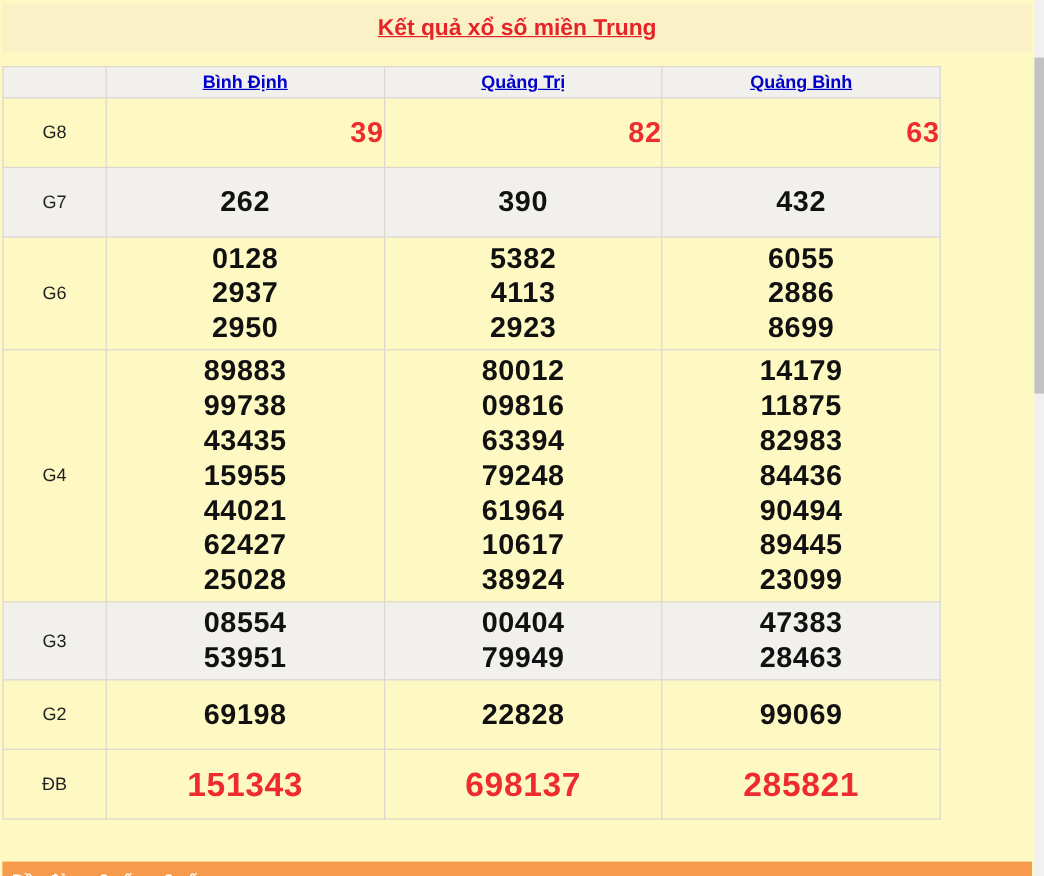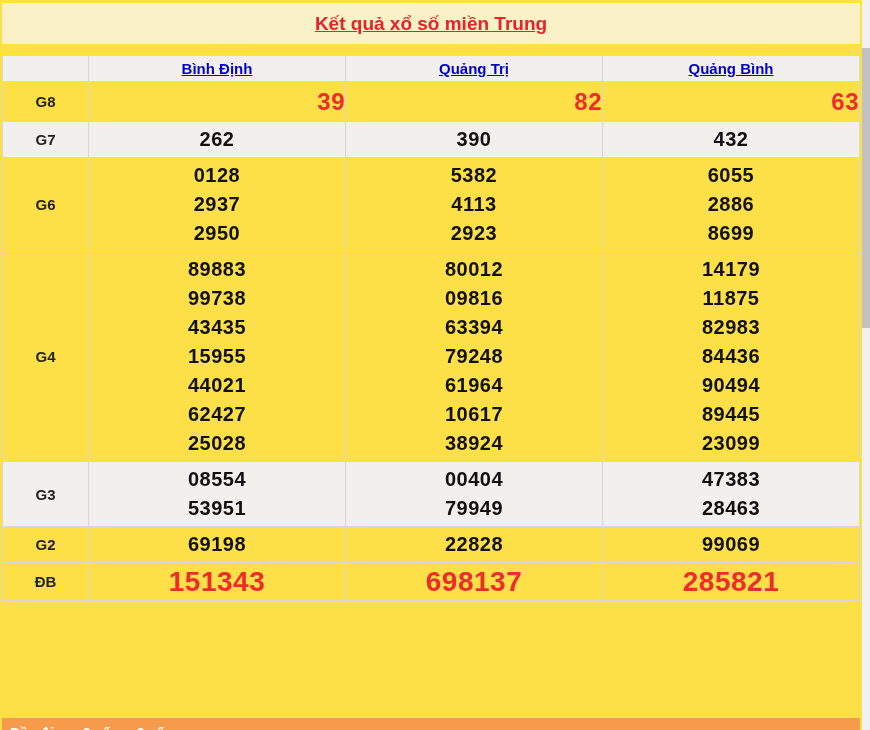--- a/index.html
+++ b/index.html
@@ -1,42 +1,42 @@
 <!DOCTYPE html>
 <html><head>
 <meta charset="utf-8">
 <style>
   html,body { margin:0; padding:0; background:#ffffff; }
   * { box-sizing:border-box; }
   .page {
     position:relative; width:870px; height:730px; overflow:hidden;
-    background:#fde047;
+    background:#fef9c3;
     font-family:"Liberation Sans", sans-serif;
   }
   
   .band {
     position:absolute; left:2px; top:3px; width:858px; height:41px;
     background:var(--band-bg); display:flex; align-items:center; justify-content:center;
     font-size:19px; font-weight:bold; color:#111; white-space:pre;
   }
   .band a.title-link { color:var(--title-red); text-decoration:underline; cursor:pointer; }
   
   table.results {
-    position:absolute; left:2px; top:55px; width:858px;
+    position:absolute; left:2px; top:55px; width:782px;
     border-collapse:collapse; table-layout:fixed;
   }
   table.results td, table.results th { border:1px solid var(--line); text-align:center; vertical-align:middle; }
   table.results tr.head th {
     background:var(--shade); height:26px; font-size:15px; font-weight:bold; padding:3px 0;
   }
   table.results tr.head th a { color:var(--blue); text-decoration:underline; cursor:pointer; }
   table.results col.c-label { width:86px; }
   tr.shade td { background:var(--shade); }
-  td.lbl { font-size:15px; font-weight:bold; color:#222; padding:2px; }
-  td.vals { padding:3px 0; font-weight:bold; font-size:20px; color:#111; letter-spacing:0.5px; }
+  td.lbl { font-size:15px; font-weight:normal; color:#222; padding:20px; }
+  td.vals { padding:3px 0; font-weight:bold; font-size:24px; color:#111; letter-spacing:0.5px; }
   td.vals div { line-height:29px; }
   td.vals.red-medium { color:var(--red); font-size:24px; }
   td.vals.red-medium div { line-height:33px;text-align:right; }
   td.vals.red-large { color:var(--red); font-size:28px; }
   td.vals.red-large div { line-height:31px; }
   
   .footer {
     position:absolute; left:2px; bottom:0; width:858px; height:12px;
     background:var(--orange); overflow:hidden;
   }

